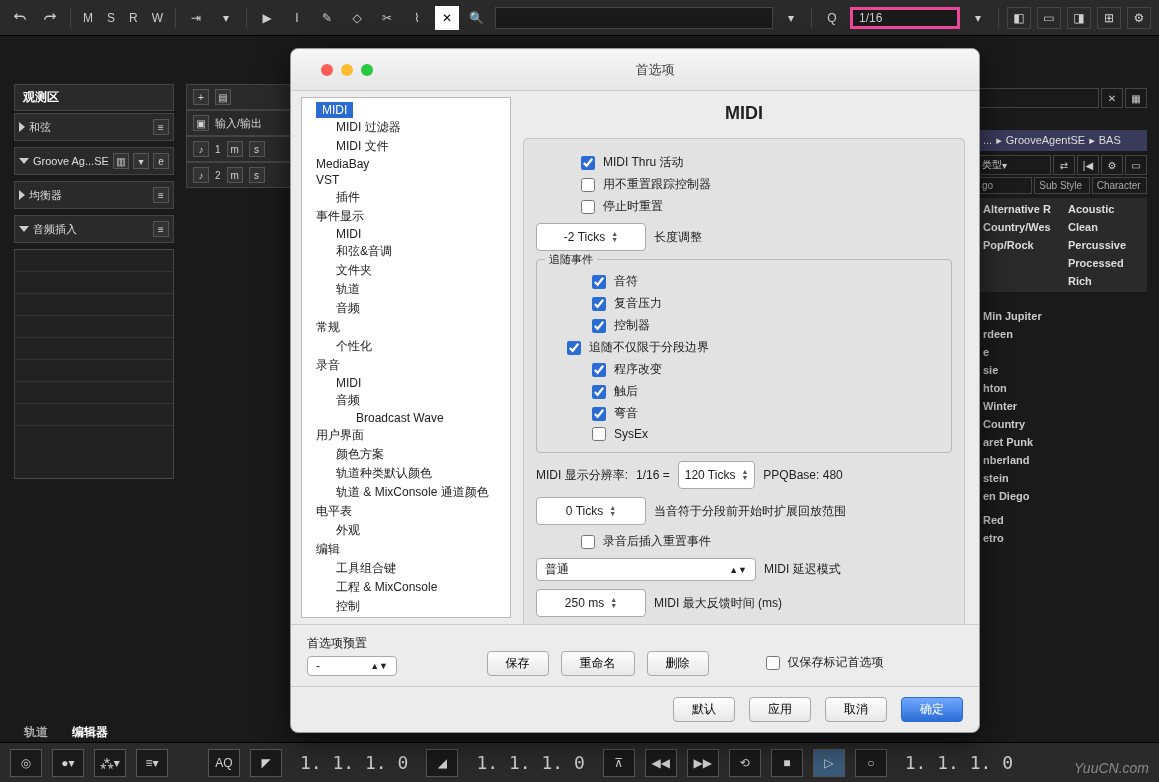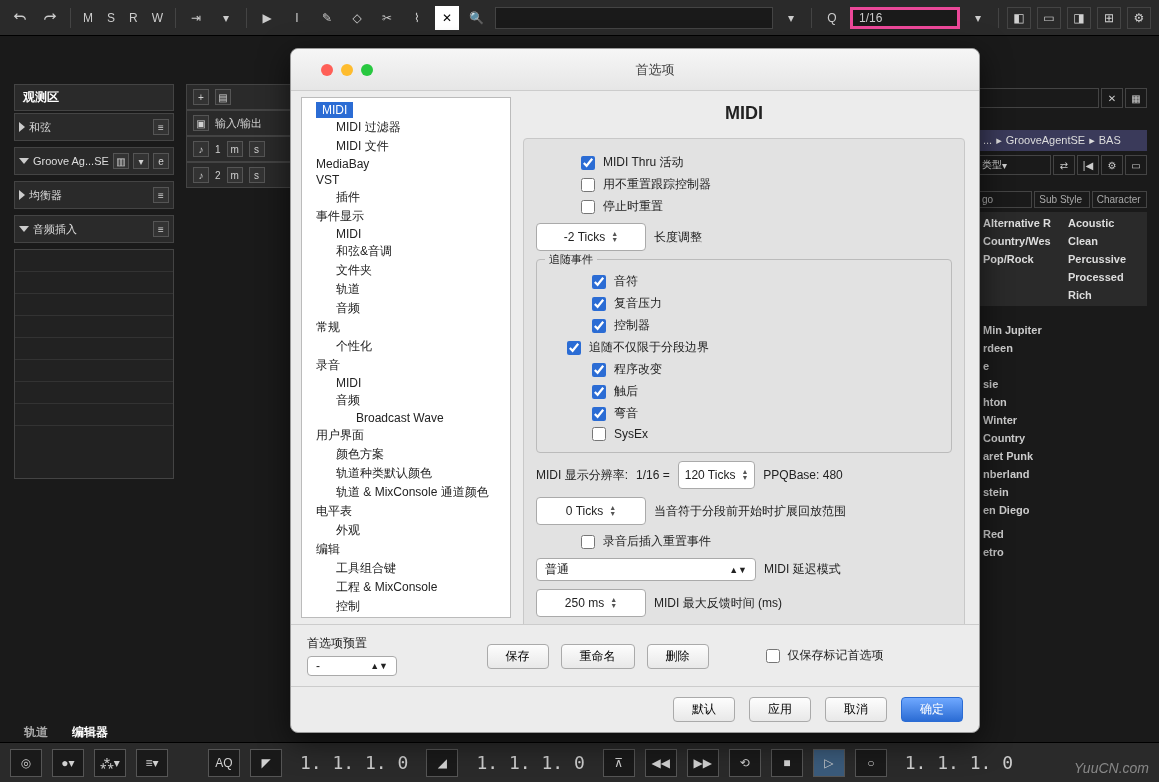--- a/index.html
+++ b/index.html
@@ -39,21 +39,21 @@
 
 .transport { position: absolute; left: 0; bottom: 0; width: 100%; height: 40px; background: #2a2a2a; border-top: 1px solid #000; display: flex; align-items: center; padding: 0 10px; gap: 10px; }
 .transport-btn { width: 32px; height: 28px; border: 1px solid #555; background: #1a1a1a; display: flex; align-items: center; justify-content: center; cursor: pointer; }
 .transport-btn.play { background: #3a5a7a; }
 .time-display { font-family: monospace; font-size: 18px; color: #ccc; padding: 0 8px; }
 
 
 .right-panel { position: absolute; right: 12px; top: 84px; width: 170px; }
 .media-tab { background: #2a2a2a; border: 1px solid #444; padding: 4px 10px; font-weight: bold; color: #fff; }
 .breadcrumb { background: #3a3a5a; padding: 4px 6px; font-size: 11px; color: #ddd; display: flex; gap: 4px; margin-top: 22px; }
-.filter-row { display: flex; gap: 2px; margin-top: 16px; }
+.filter-row { display: flex; gap: 2px; margin-top: 2px; }
 .filter-cell { flex: 1; background: #1a1a1a; border: 1px solid #444; padding: 2px 4px; font-size: 10px; color: #aaa; }
 .tag-cols { display: flex; margin-top: 4px; background: #2a2a2a; }
 .tag-col { flex: 1; padding: 2px; font-size: 11px; }
 .tag-col div { padding: 3px 4px; color: #ddd; font-weight: bold; }
 .preset-list { margin-top: 15px; }
 .preset-list div { padding: 3px 6px; font-size: 11px; color: #ccc; font-weight: bold; }
 
 
 .dialog { position: absolute; left: 290px; top: 48px; width: 690px; height: 685px; background: #ececec; border: 1px solid #999; border-radius: 8px; box-shadow: 0 8px 30px rgba(0,0,0,0.6); color: #222; display: flex; flex-direction: column; }
 .titlebar { height: 42px; display: flex; align-items: center; border-bottom: 1px solid #ccc; position: relative; background: linear-gradient(#f6f6f6,#e6e6e6); border-radius: 8px 8px 0 0; padding-left: 20px; }
@@ -72,21 +72,21 @@
 .content-title { text-align: center; font-size: 18px; font-weight: bold; margin: 4px 0 14px; }
 .panel-box { background: #e2e2e2; border: 1px solid #c8c8c8; border-radius: 4px; padding: 10px 12px; }
 .chk-row { display: flex; align-items: center; gap: 8px; margin: 5px 0; font-size: 12px; padding-left: 45px; }
 .chk-row input[type=checkbox] { width: 14px; height: 14px; accent-color: #2b6cd4; }
 .spin { display: inline-flex; align-items: center; background: #fff; border: 1px solid #aaa; border-radius: 4px; padding: 6px 6px; gap: 6px; }
 .spin .arrows { display: flex; flex-direction: column; font-size: 7px; line-height: 6px; color: #555; }
 .fieldset { border: 1px solid #bbb; border-radius: 4px; padding: 8px 10px 6px; margin-top: 8px; position: relative; }
 .fieldset .legend { position: absolute; top: -8px; left: 8px; background: #e2e2e2; padding: 0 4px; font-size: 11px; }
 .inline { display: flex; align-items: center; gap: 8px; margin: 8px 0; font-size: 12px; flex-wrap: wrap; }
 .sel { display: inline-flex; align-items: center; background: #fff; border: 1px solid #aaa; border-radius: 4px; padding: 2px 8px; gap: 10px; min-width: 100px; justify-content: space-between; }
-.dlg-footer1 { border-top: 1px solid #ccc; padding: 10px 16px; display: flex; align-items: center; gap: 10px; }
+.dlg-footer1 { border-top: 1px solid #ccc; padding: 10px 16px; display: flex; align-items: flex-end; gap: 10px; }
 .dlg-footer1 .lbl { font-size: 12px; margin-right: 4px; }
 .mac-btn { background: linear-gradient(#fdfdfd,#e8e8e8); border: 1px solid #aaa; border-radius: 4px; padding: 3px 18px; font-size: 12px; cursor: pointer; }
 .dlg-footer2 { border-top: 1px solid #ccc; padding: 10px 16px; display: flex; justify-content: flex-end; gap: 14px; }
 .mac-btn.primary { background: linear-gradient(#6fa8ff,#2b6cd4); color: #fff; border-color: #2b6cd4; }
 .watermark { position: absolute; right: 10px; bottom: 6px; color: #888; font-size: 14px; font-style: italic; }
 .small-icon-row { display: flex; gap: 2px; margin-top: 4px; }
 .small-icon { width: 22px; height: 20px; background: #1a1a1a; border: 1px solid #444; display:flex; align-items:center; justify-content:center; cursor:pointer; font-size:10px; color:#ccc; }
 </style>
 </head>
 <body>

